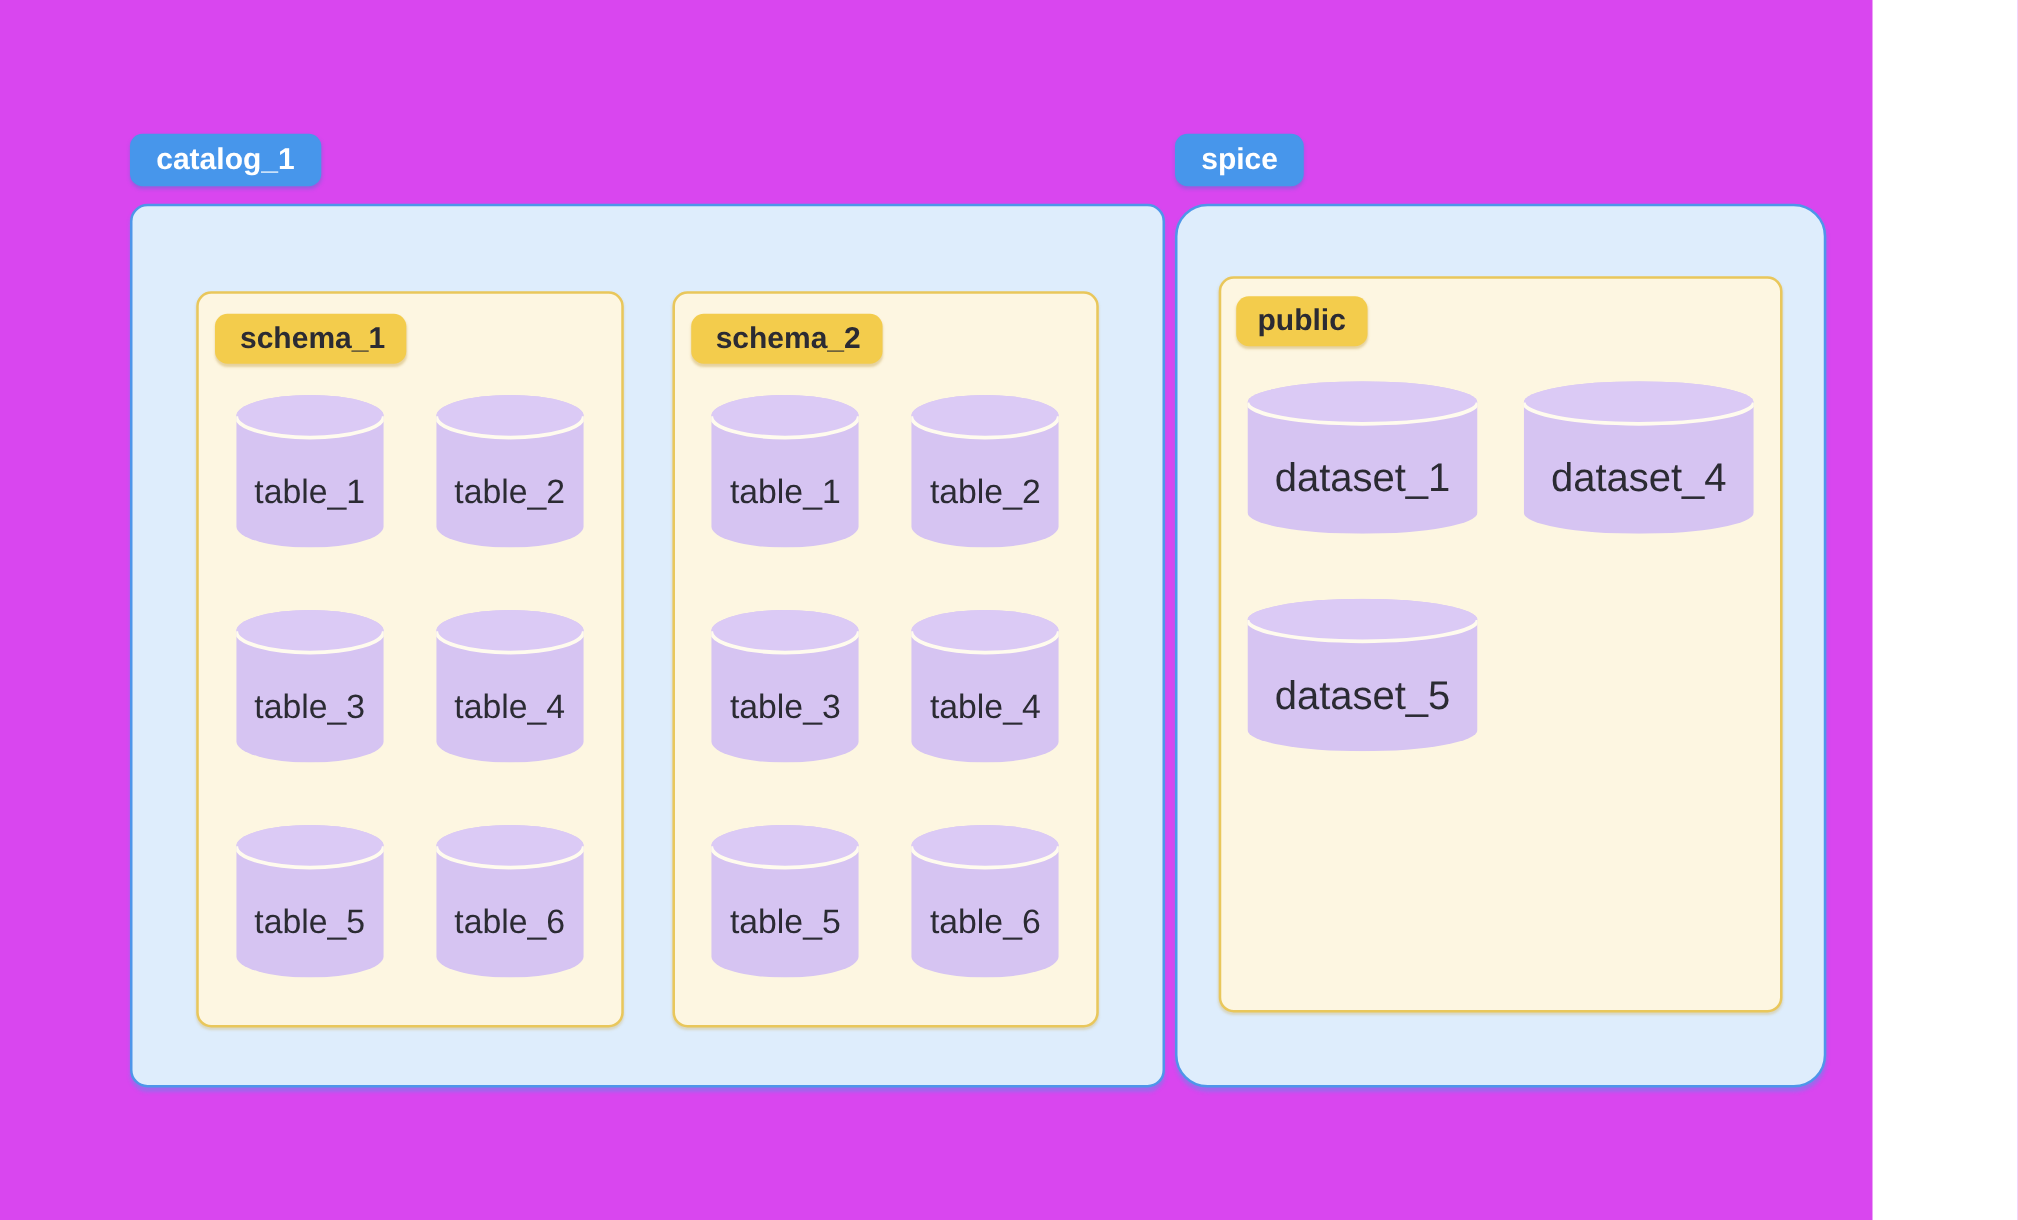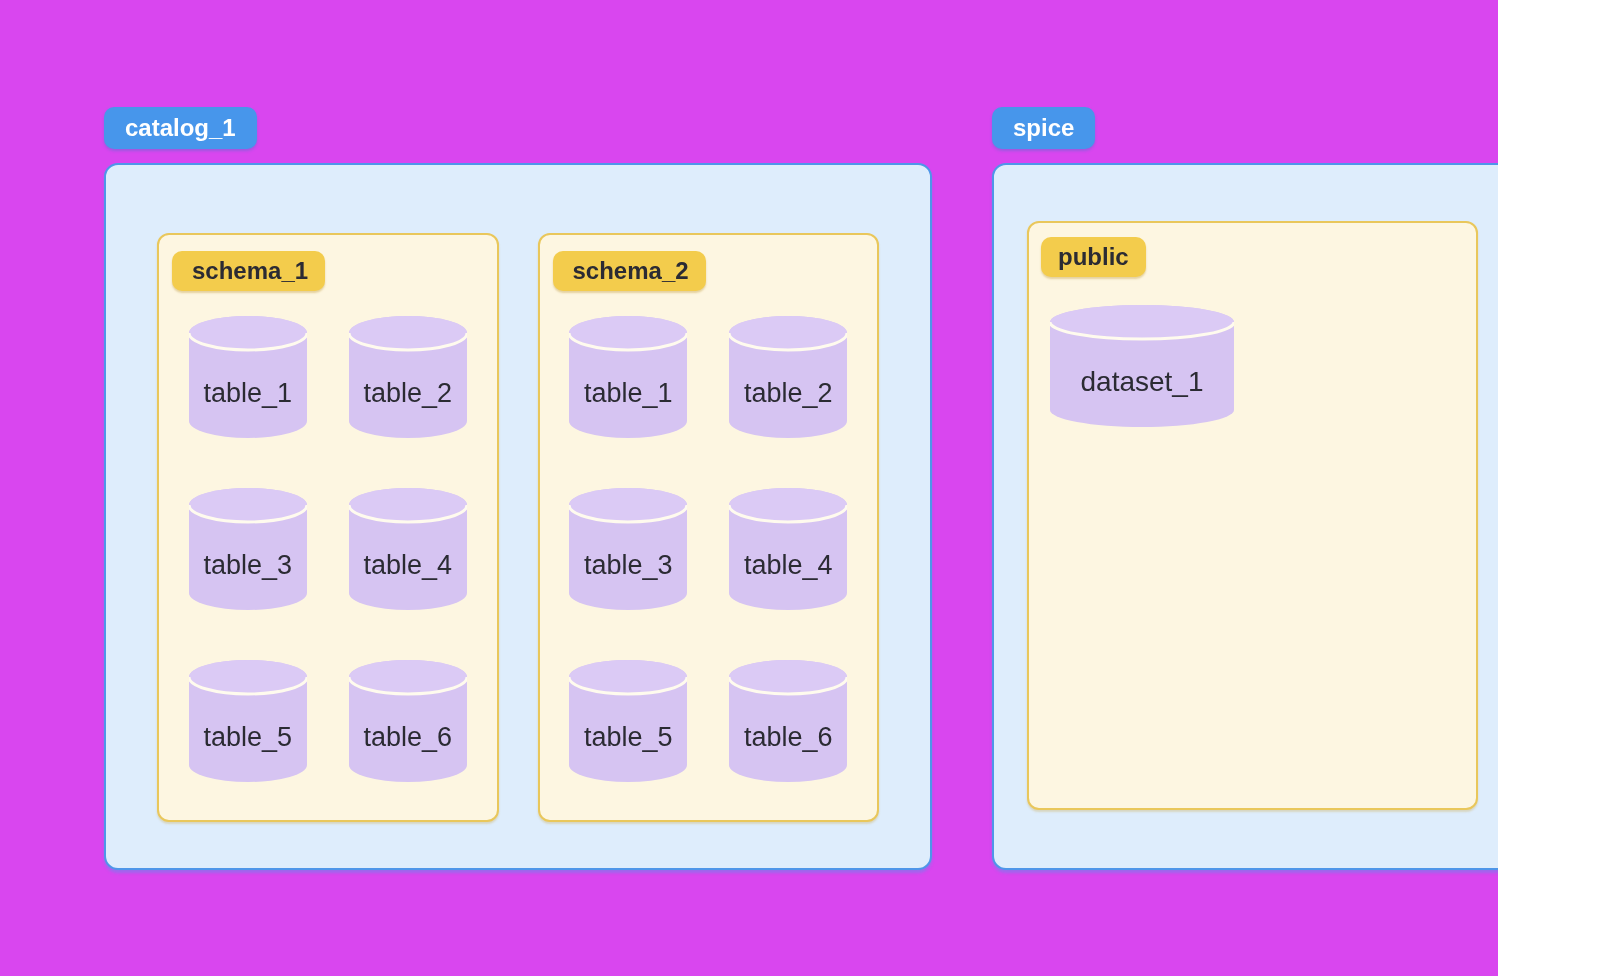--- a/index.html
+++ b/index.html
@@ -8,21 +8,21 @@
 
   .canvas {
     position:relative;
     width:1498px; height:976px;
     background:#d946ef;
     overflow:hidden;
   }
 
   .group { position:absolute; }
   .group-catalog { left:104px; top:107px; width:828px; }
-  .group-spice   { left:992px; top:107px; width:521px; }
+  .group-spice   { left:940px; top:107px; width:521px; }
 
   .badge-row { height:42px; margin-bottom:14px; }
 
   .badge {
     display:inline-flex; align-items:center;
     border-radius:10px;
     white-space:nowrap;
   }
   .badge-blue {
     height:42px; padding:0 21px;
@@ -46,20 +46,21 @@
     box-shadow:0 3px 3px rgba(77,150,233,.42);
   }
   .outer-catalog {
     width:828px; height:707px;
     padding:68px 51px 0 51px;
     display:flex; gap:39px;
   }
   .outer-spice {
     width:521px; height:707px;
     padding:56px 0 0 33px;
+    border-radius:26px;
   }
 
   .inner {
     border:2px solid var(--gold-border);
     background:var(--cream-fill);
     border-radius:12px;
     box-shadow:0 2px 2px rgba(201,161,61,.30);
     padding-top:16px;
   }
   .schema-box { width:343px; height:589px; }
@@ -90,21 +91,21 @@
   .cyl-cap        { fill:var(--purple-cap); }
   .cyl-cap-line   { fill:none; stroke:var(--cap-line); stroke-width:3; }
 
   .cyl-label {
     position:absolute; left:0; top:0; right:0; bottom:0;
     display:flex; align-items:center; justify-content:center;
     padding-top:32px;
     color:var(--text-dark);
     font-size:27px;
   }
-  .cylinder-dataset .cyl-label { font-size:28px; }
+  .cylinder-dataset .cyl-label { font-size:32px; }
 </style>
 </head>
 <body>
 
 <div class="canvas">
 
   <section class="group group-catalog">
     <div class="badge-row">
       <span class="badge badge-blue">catalog_1</span>
     </div>
@@ -252,22 +253,38 @@
 
           <div class="cylinder cylinder-dataset">
             <svg viewBox="0 0 184 122" preserveAspectRatio="none">
               <path class="cyl-silhouette" d="M0,17 A92,17 0 0 1 184,17 L184,105 A92,17 0 0 1 0,105 Z"></path>
               <ellipse class="cyl-cap" cx="92" cy="17" rx="92" ry="17"></ellipse>
               <path class="cyl-cap-line" d="M0,17 A92,17 0 0 0 184,17"></path>
             </svg>
             <div class="cyl-label">dataset_1</div>
           </div>
 
-
-
+          <div class="cylinder cylinder-dataset">
+            <svg viewBox="0 0 184 122" preserveAspectRatio="none">
+              <path class="cyl-silhouette" d="M0,17 A92,17 0 0 1 184,17 L184,105 A92,17 0 0 1 0,105 Z"></path>
+              <ellipse class="cyl-cap" cx="92" cy="17" rx="92" ry="17"></ellipse>
+              <path class="cyl-cap-line" d="M0,17 A92,17 0 0 0 184,17"></path>
+            </svg>
+            <div class="cyl-label">dataset_4</div>
+          </div>
+
+
+          <div class="cylinder cylinder-dataset">
+            <svg viewBox="0 0 184 122" preserveAspectRatio="none">
+              <path class="cyl-silhouette" d="M0,17 A92,17 0 0 1 184,17 L184,105 A92,17 0 0 1 0,105 Z"></path>
+              <ellipse class="cyl-cap" cx="92" cy="17" rx="92" ry="17"></ellipse>
+              <path class="cyl-cap-line" d="M0,17 A92,17 0 0 0 184,17"></path>
+            </svg>
+            <div class="cyl-label">dataset_5</div>
+          </div>
 
 
 
         </div>
       </div>
 
     </div>
   </section>
 
 </div>

